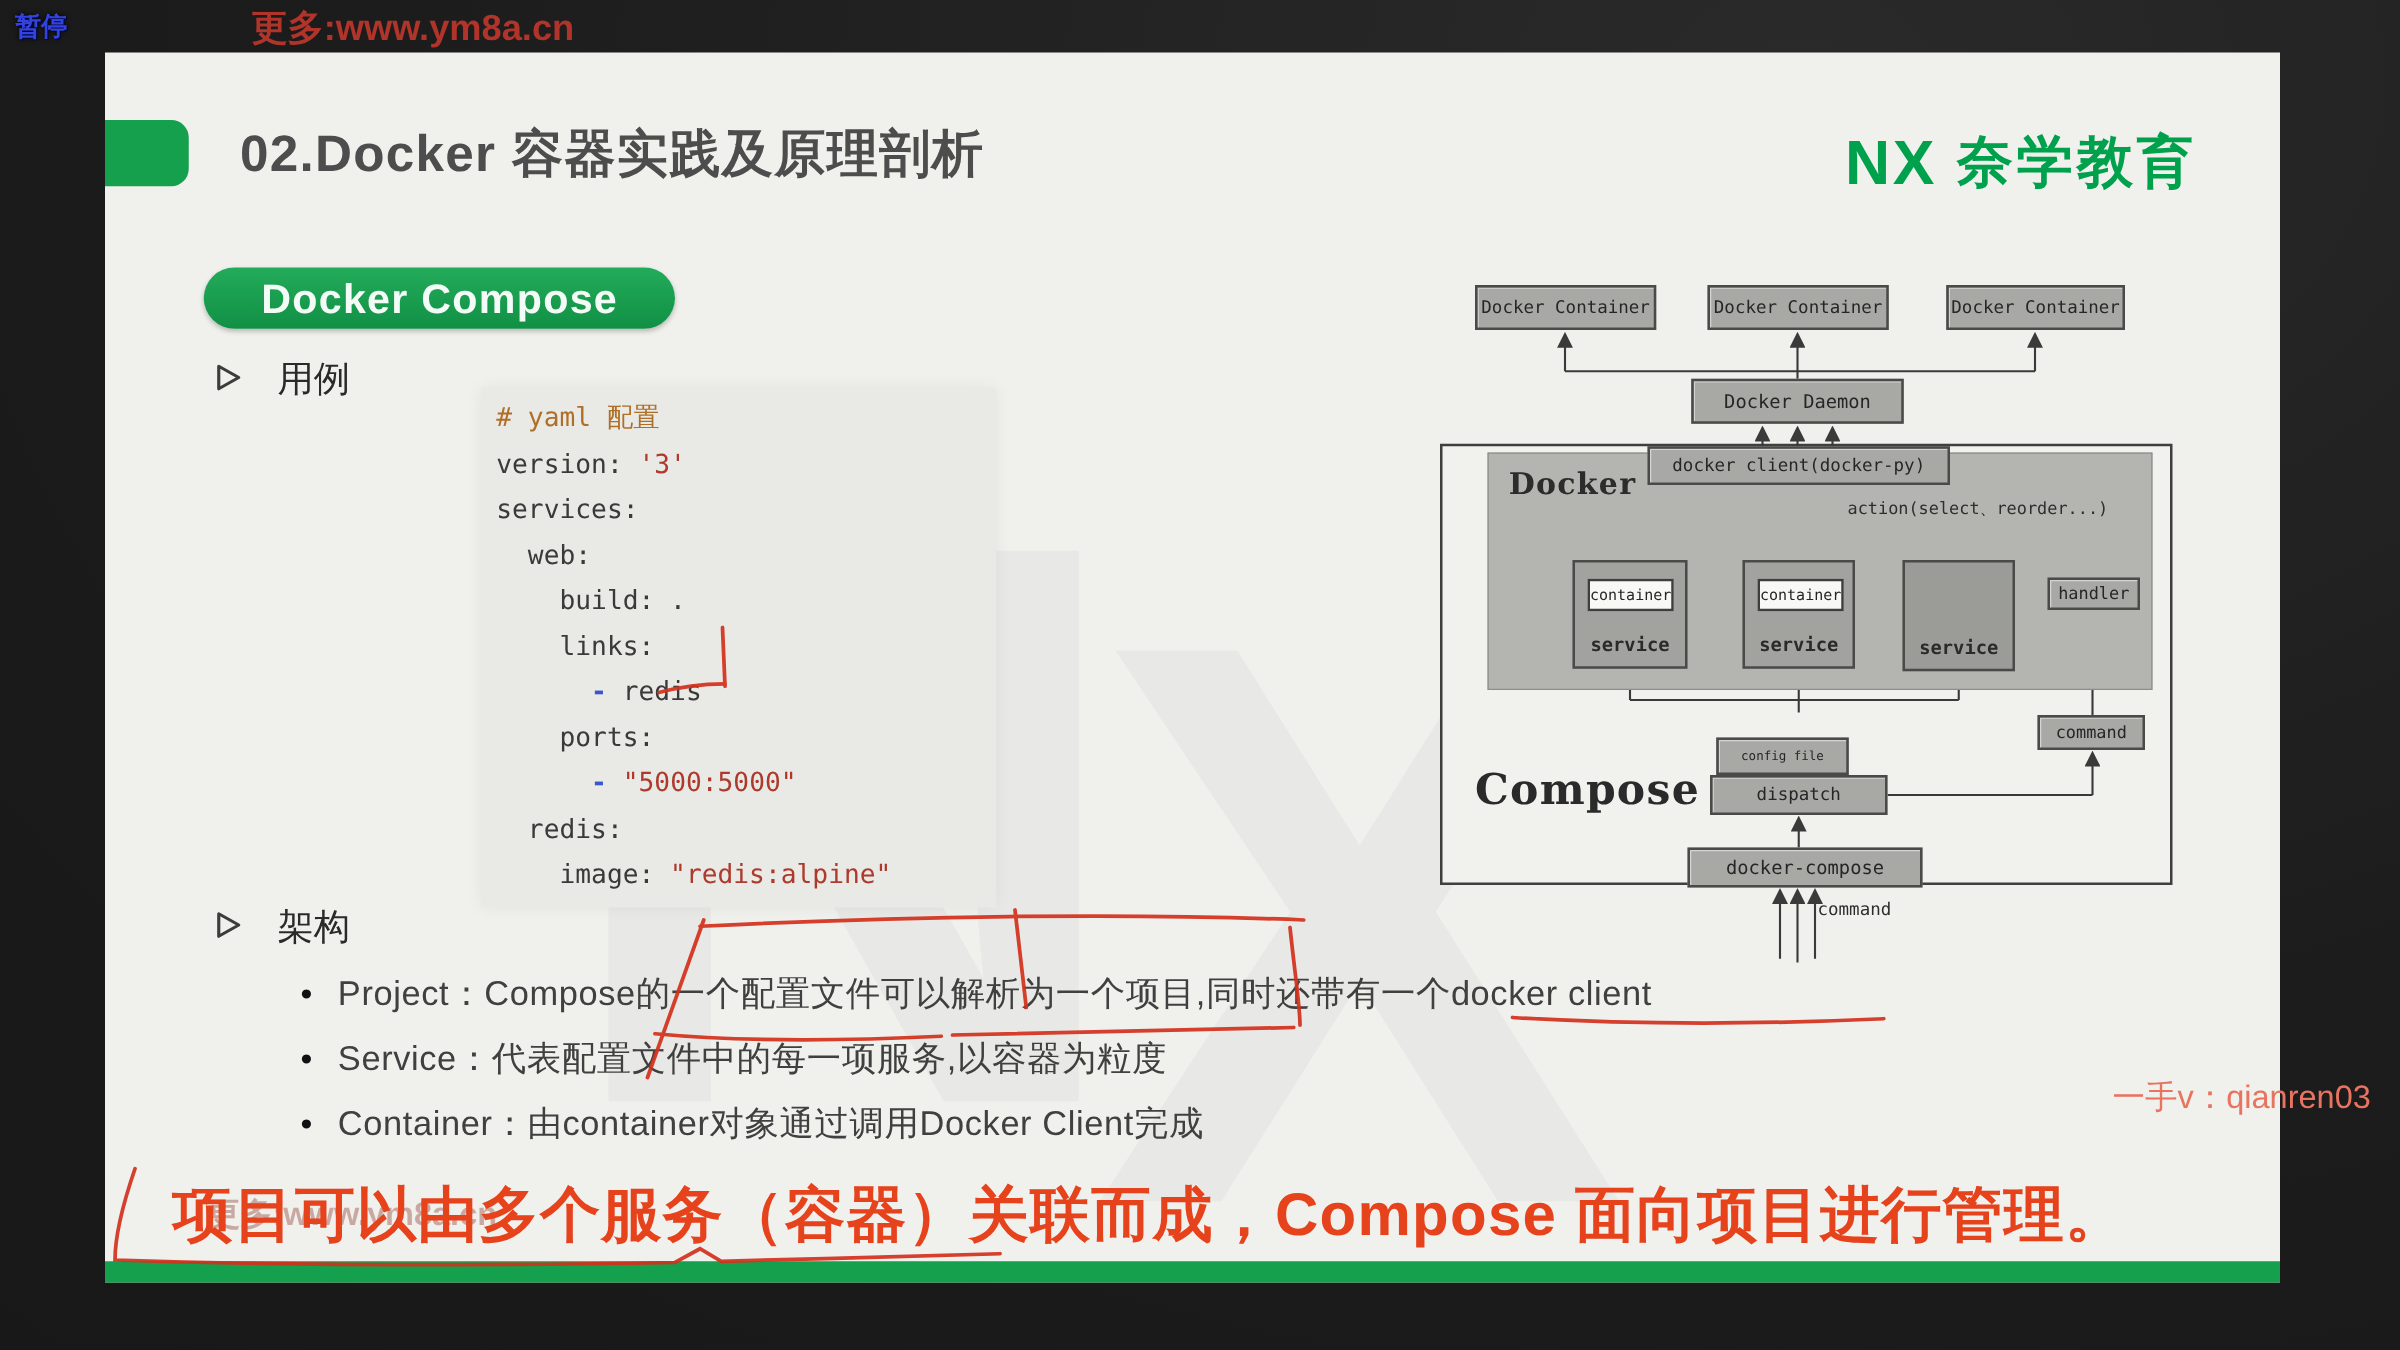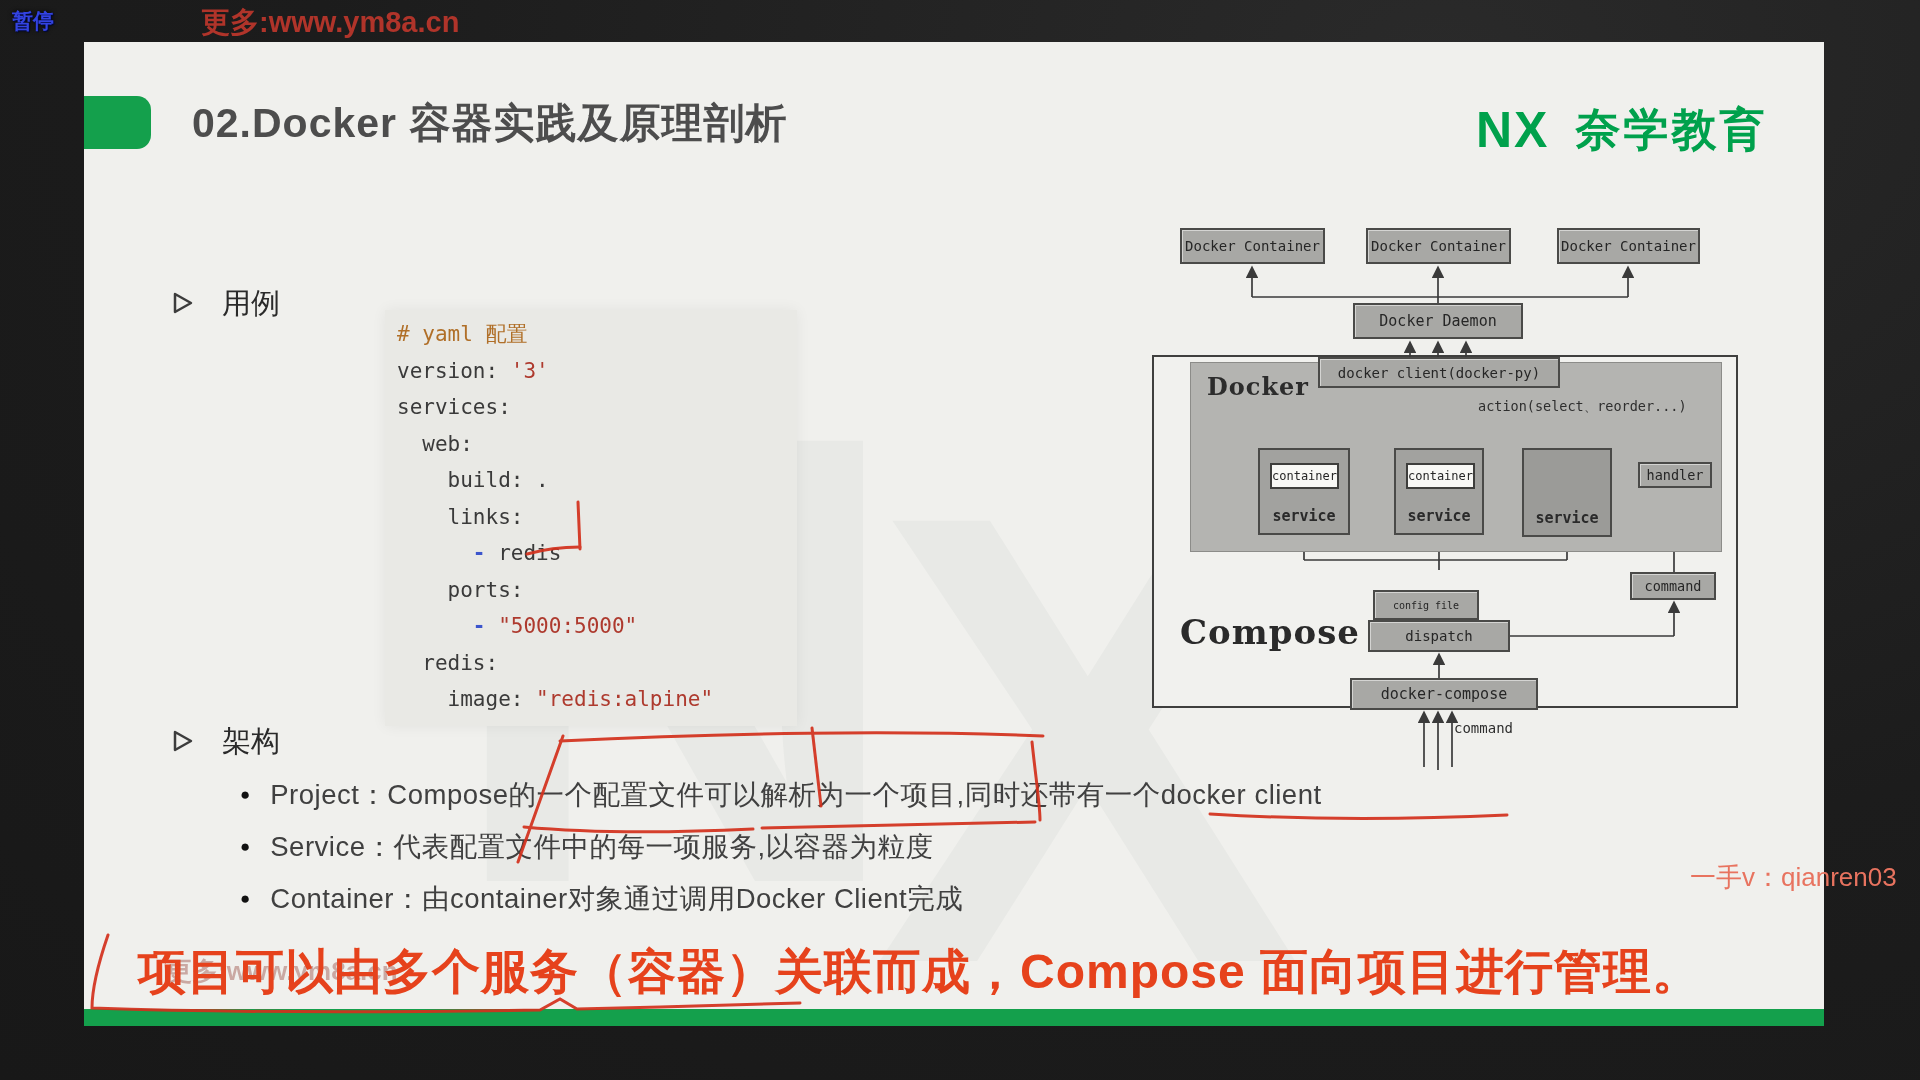--- a/index.html
+++ b/index.html
@@ -23,21 +23,21 @@
     position:absolute;left:0;bottom:0;width:100%;height:17px;background:#14a04c;
   }
   .green-tab{
     position:absolute;left:0;top:54px;width:67px;height:53px;background:#14a04c;
     border-radius:0 14px 14px 0;
   }
   .slide-title{
     position:absolute;left:108px;top:54px;margin:0;font-size:41px;font-weight:bold;color:#4d4d4d;
     letter-spacing:1px;
   }
-  .logo{position:absolute;left:1392px;top:58px;display:flex;align-items:center;gap:26px;}
+  .logo{position:absolute;left:1392px;top:58px;display:flex;align-items:center;gap:16px;}
   .logo-mark{font-size:50px;font-weight:900;color:#00a14c;letter-spacing:2px;}
   .logo-name{font-size:45px;font-weight:bold;color:#00a14c;letter-spacing:3px;}
   .badge{
     position:absolute;left:79px;top:172px;height:49px;line-height:49px;padding:0 46px;
     background:linear-gradient(180deg,#23ab5a 0%,#119045 100%);
     border-radius:25px;color:#f2fbf5;font-size:33px;font-weight:bold;letter-spacing:1px;
     box-shadow:0 2px 4px rgba(0,0,0,.25);
   }
   .section{position:absolute;display:flex;align-items:center;gap:28px;font-size:29px;color:#2a2a2a;}
   .sec-usecase{left:88px;top:242px;}
@@ -137,20 +137,21 @@
   <div class="wm-letter wm-x">X</div>
 
   <div class="green-tab"></div>
   <h1 class="slide-title">02.Docker 容器实践及原理剖析</h1>
 
   <div class="logo">
     <span class="logo-mark">NX</span>
     <span class="logo-name">奈学教育</span>
   </div>
 
+  <div class="badge">Docker Compose</div>
 
   <div class="section sec-usecase">
     <span class="arrow-ic">
       <svg width="22" height="24" viewBox="0 0 22 24">
           <path d="M3 3 L19 12 L3 21 Z" fill="none" stroke="#3c3c3c" stroke-width="2.5" stroke-linejoin="round"></path>
         </svg>
     </span>
     <span>用例</span>
   </div>
 

